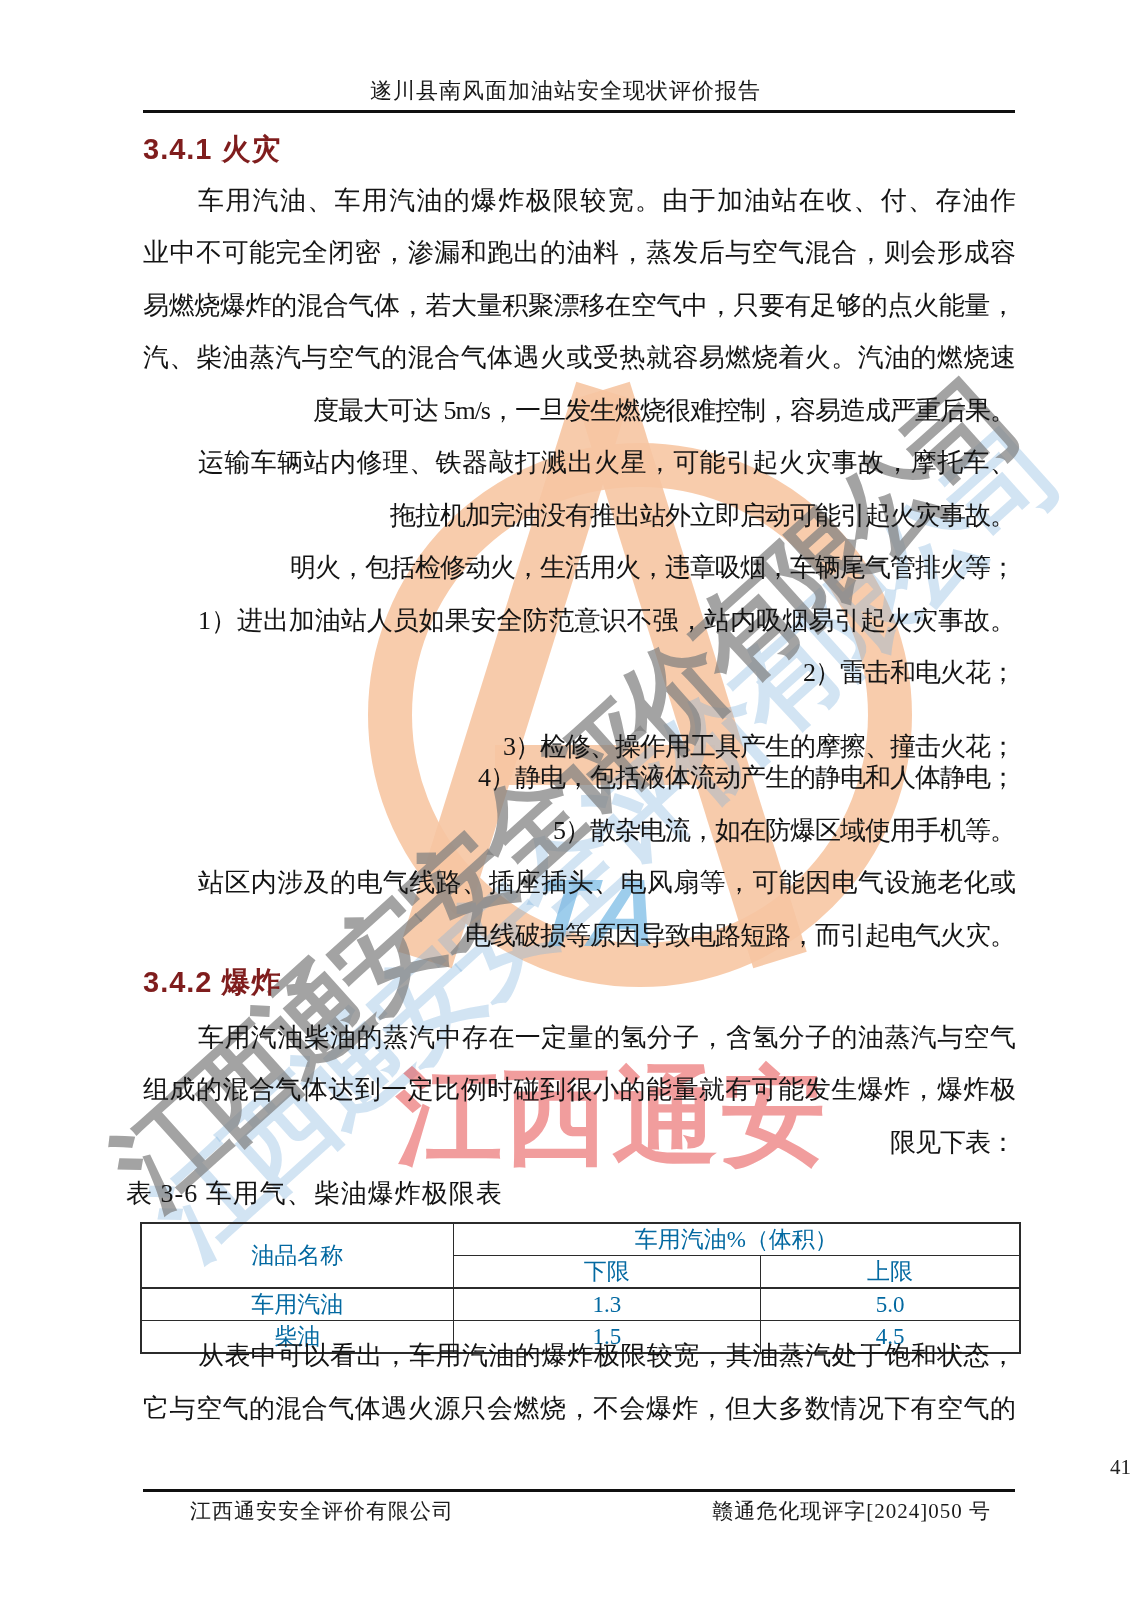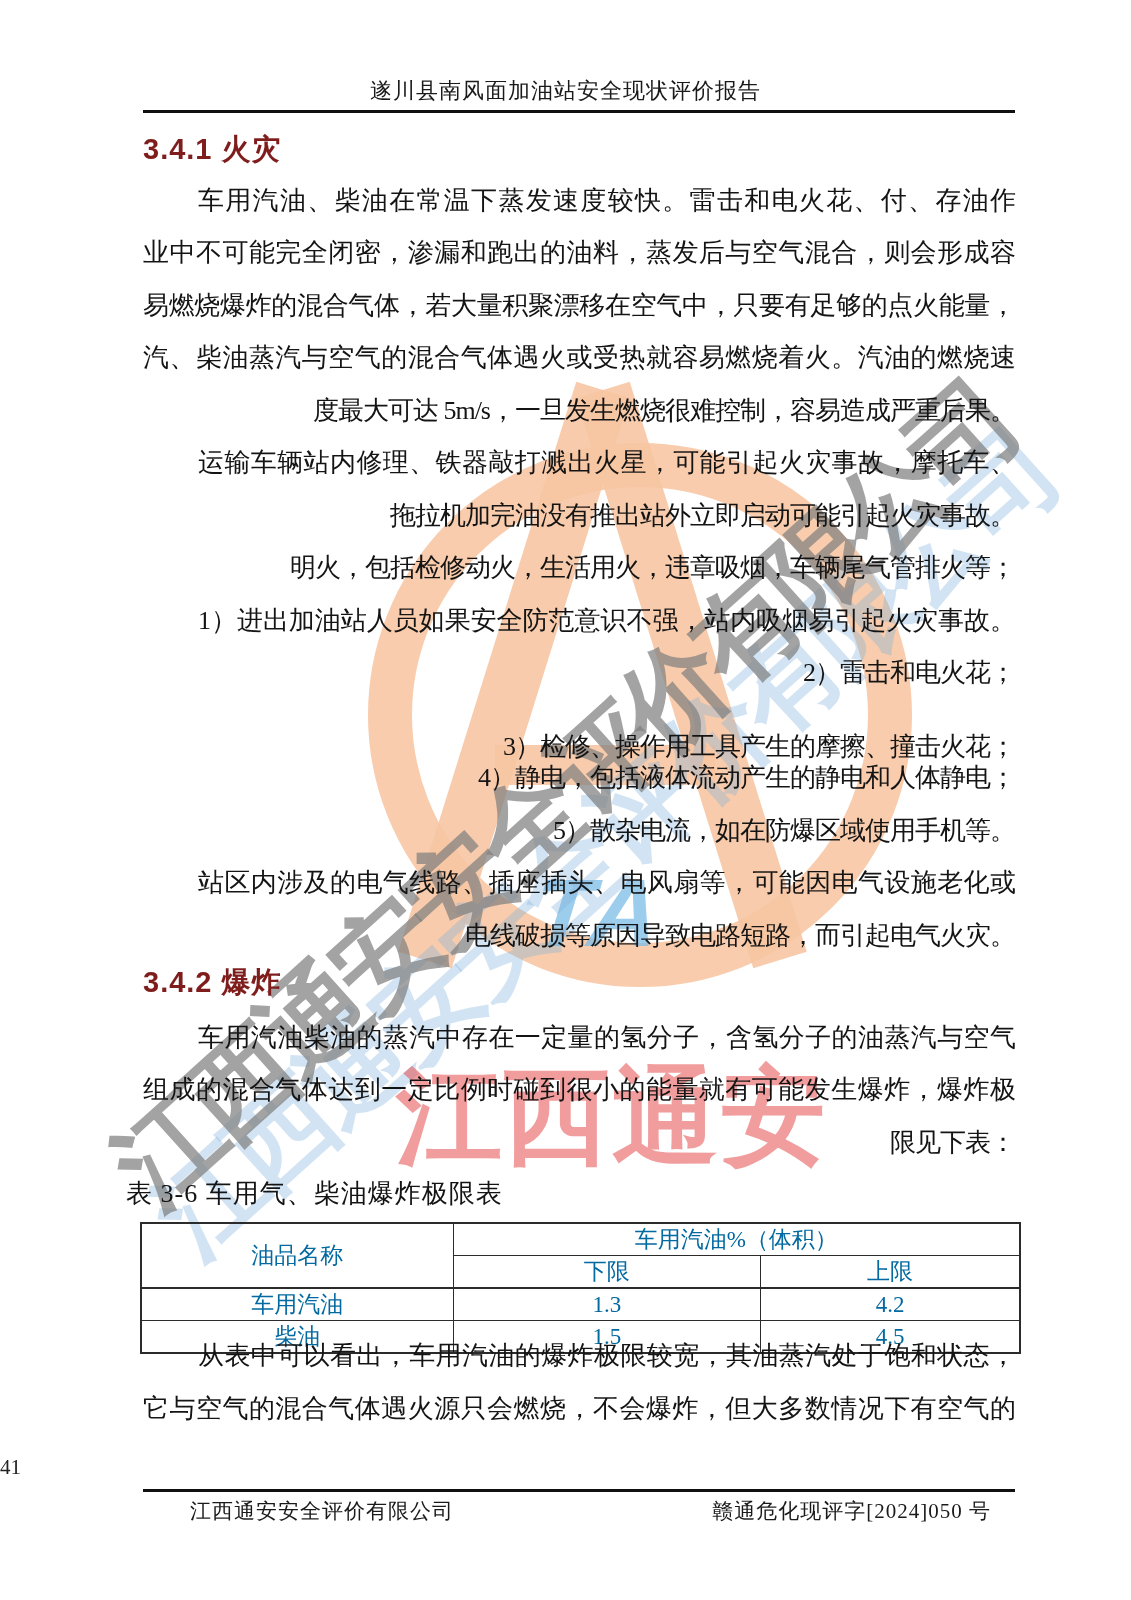--- a/index.html
+++ b/index.html
@@ -11,21 +11,21 @@
   }
   .abs{position:absolute;}
   
   .page-header-title{
     left:0;right:0;top:76px;text-align:center;
     font-size:22px;letter-spacing:1px;color:#1a1a1a;
   }
   .rule{background:#101010;height:3px;left:143px;width:872px;}
   .header-rule{top:110px;}
   .footer-rule{top:1489px;}
-  .page-number{left:0;right:0;top:1455px;text-align:left;font-size:21px;color:#222;}
+  .page-number{left:0;right:0;top:1455px;text-align:right;font-size:21px;color:#222;}
   .footer-left{left:190px;top:1497px;font-size:21px;color:#1a1a1a;letter-spacing:1px;}
   .footer-right{right:140px;top:1497px;font-size:21px;color:#1a1a1a;letter-spacing:1px;}
   
   .bodyline{
     left:143px;width:872px;height:44px;
     font-size:26px;letter-spacing:-1px;line-height:40px;
     white-space:nowrap;
   }
   .fill{text-align:justify;text-align-last:justify;text-justify:inter-character;white-space:normal;}
   .end{text-align:right;white-space:nowrap;}
@@ -96,21 +96,21 @@
 <div class="abs wm wm-ta">TA</div>
 <div class="abs wm wm-diag wm-blue">江西通安安全评价有限公司</div>
 <div class="abs wm wm-diag wm-gray">江西通安安全评价有限公司</div>
 <div class="abs wm wm-red">江西通安</div>
 
 <div class="abs page-header-title">遂川县南风面加油站安全现状评价报告</div>
 <div class="abs rule header-rule"></div>
 
 <div class="abs heading" style="top:130px">3.4.1 火灾</div>
 
-<div class="abs bodyline fill indent" style="top:181px">车用汽油、柴油在常温下蒸发速度较快。雷击和电火花、付、存油作</div>
+<div class="abs bodyline fill indent" style="top:181px">车用汽油、车用汽油的爆炸极限较宽。由于加油站在收、付、存油作</div>
 <div class="abs bodyline fill" style="top:233px">业中不可能完全闭密，渗漏和跑出的油料，蒸发后与空气混合，则会形成容</div>
 <div class="abs bodyline fill" style="top:286px">易燃烧爆炸的混合气体，若大量积聚漂移在空气中，只要有足够的点火能量，</div>
 <div class="abs bodyline fill" style="top:338px">汽、柴油蒸汽与空气的混合气体遇火或受热就容易燃烧着火。汽油的燃烧速</div>
 <div class="abs bodyline end" style="top:391px">度最大可达 5m/s，一旦发生燃烧很难控制，容易造成严重后果。</div>
 
 <div class="abs bodyline fill indent" style="top:443px">运输车辆站内修理、铁器敲打溅出火星，可能引起火灾事故，摩托车、</div>
 <div class="abs bodyline end" style="top:496px">拖拉机加完油没有推出站外立即启动可能引起火灾事故。</div>
 
 <div class="abs bodyline end indent" style="top:548px">明火，包括检修动火，生活用火，违章吸烟，车辆尾气管排火等；</div>
 
@@ -142,21 +142,21 @@
     <td rowspan="2">油品名称</td>
     <td colspan="2">车用汽油%（体积）</td>
   </tr>
   <tr>
     <td>下限</td>
     <td>上限</td>
   </tr>
   <tr class="datarow">
     <td>车用汽油</td>
     <td>1.3</td>
-    <td>4.2</td>
+    <td>5.0</td>
   </tr>
   <tr class="datarow2">
     <td>柴油</td>
     <td>1.5</td>
     <td>4.5</td>
   </tr>
 </tbody>
   </table>
 
 <div class="abs bodyline fill indent" style="top:1336px">从表中可以看出，车用汽油的爆炸极限较宽，其油蒸汽处于饱和状态，</div>

